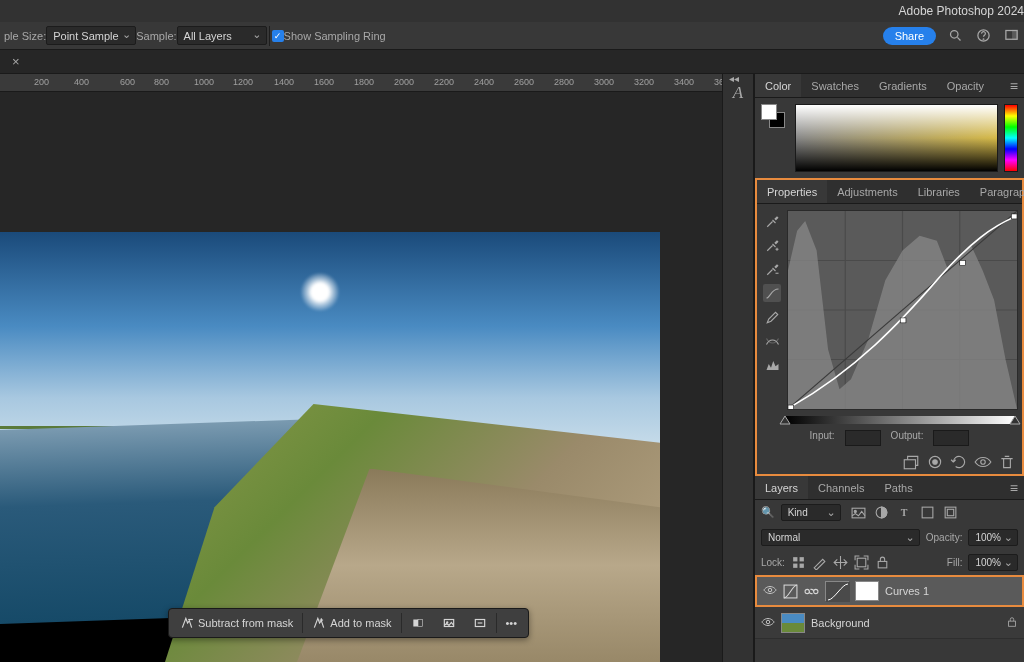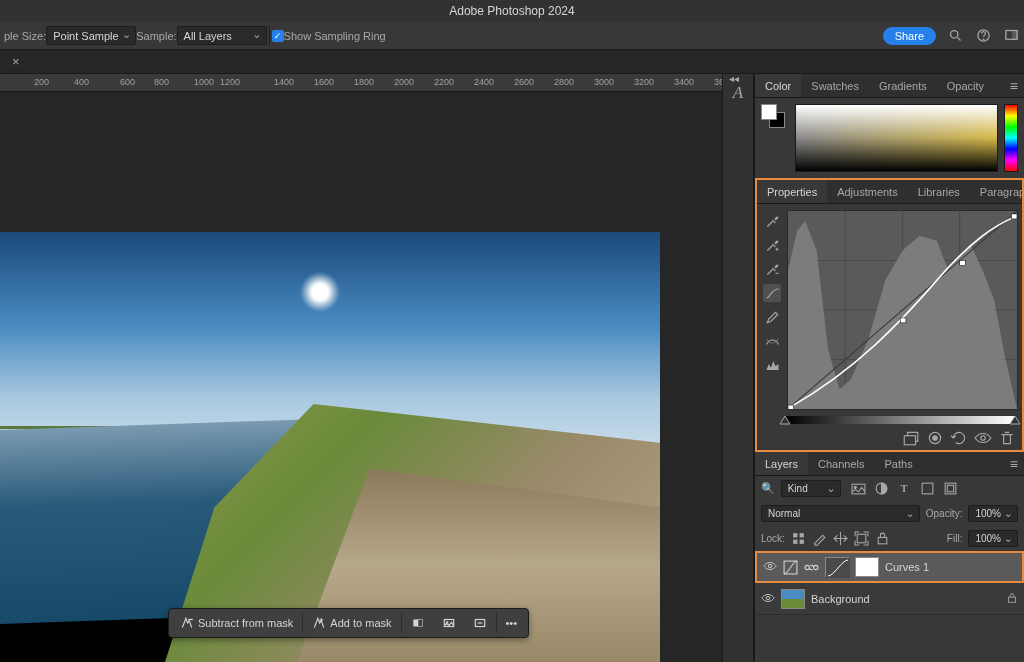--- a/index.html
+++ b/index.html
@@ -11,21 +11,21 @@
     --text:#d5d5d5;
     --text-dim:#a8a8a8;
     --border:#1a1a1a;
     --highlight:#e88b3e;
     --blue:#2680eb;
     --grey-btn:#4a4a4a;
   }
   *{box-sizing:border-box;font-family:"Segoe UI",Arial,sans-serif;}
   body{margin:0;background:var(--bg);color:var(--text);width:1024px;height:662px;overflow:hidden;font-size:11px;}
   
-  .titlebar{height:22px;background:var(--bg);text-align:center;line-height:22px;color:var(--text);font-size:12px;}
+  .titlebar{height:22px;background:var(--bg);text-align:right;line-height:22px;color:var(--text);font-size:12px;}
   
   .optbar{height:28px;background:var(--panel);display:flex;align-items:center;padding:0 4px;border-bottom:1px solid var(--border);font-size:11px;}
   .optbar label{color:var(--text-dim);white-space:nowrap;}
   .dd{background:#2a2a2a;border:1px solid #1c1c1c;color:var(--text);height:19px;padding:0 16px 0 6px;position:relative;display:inline-flex;align-items:center;border-radius:2px;min-width:90px;}
   .dd::after{content:"⌄";position:absolute;right:4px;color:var(--text-dim);top:1px;font-size:11px;}
   .vdiv{width:1px;height:20px;background:#1e1e1e;margin:0 2px;}
   .chk{width:12px;height:12px;background:var(--blue);border-radius:2px;display:inline-flex;align-items:center;justify-content:center;color:#fff;font-size:9px;}
   .optbar .right{margin-left:auto;display:flex;align-items:center;gap:10px;}
   .share{background:var(--blue);color:#fff;padding:3px 12px;border-radius:10px;font-size:11px;}
   .ico{width:18px;height:18px;display:inline-flex;align-items:center;justify-content:center;color:var(--text-dim);}
@@ -150,21 +150,21 @@
 </div>
 
 <div class="main">
   <div class="canvaswrap">
     <div class="hruler" id="hruler">
         <span style="left: 34px;">200</span>
         <span style="left: 74px;">400</span>
         <span style="left: 120px;">600</span>
         <span style="left: 154px;">800</span>
         <span style="left: 194px;">1000</span>
-        <span style="left: 220px;">1200</span>
+        <span style="left: 233px;">1200</span>
         <span style="left: 274px;">1400</span>
         <span style="left: 314px;">1600</span>
         <span style="left: 354px;">1800</span>
         <span style="left: 394px;">2000</span>
         <span style="left: 434px;">2200</span>
         <span style="left: 474px;">2400</span>
         <span style="left: 514px;">2600</span>
         <span style="left: 554px;">2800</span>
         <span style="left: 594px;">3000</span>
         <span style="left: 634px;">3200</span>
@@ -322,20 +322,26 @@
           <defs>
             <linearGradient id="bw">
               <stop offset="0" stop-color="#000"></stop>
               <stop offset="1" stop-color="#fff"></stop>
             </linearGradient>
           </defs>
           <rect x="28" y="0" width="230" height="8" fill="url(#bw)"></rect>
           <polygon points="28,0 33,8 23,8" fill="#333" stroke="#aaa"></polygon>
           <polygon points="258,0 263,8 253,8" fill="#333" stroke="#aaa"></polygon>
         </svg>
+      <div class="iorow">
+        <span>Input:</span>
+        <input style="">
+        <span>Output:</span>
+        <input style="">
+      </div>
       <div class="propfoot">
         <div>
             <svg viewBox="0 0 16 16" fill="none" stroke="currentColor">
               <rect x="2" y="6" width="10" height="8"></rect>
               <path d="M5 6V3h9v8h-2"></path>
             </svg>
           </div>
         <div>
             <svg viewBox="0 0 16 16" fill="none" stroke="currentColor">
               <circle cx="8" cy="8" r="5"></circle>

